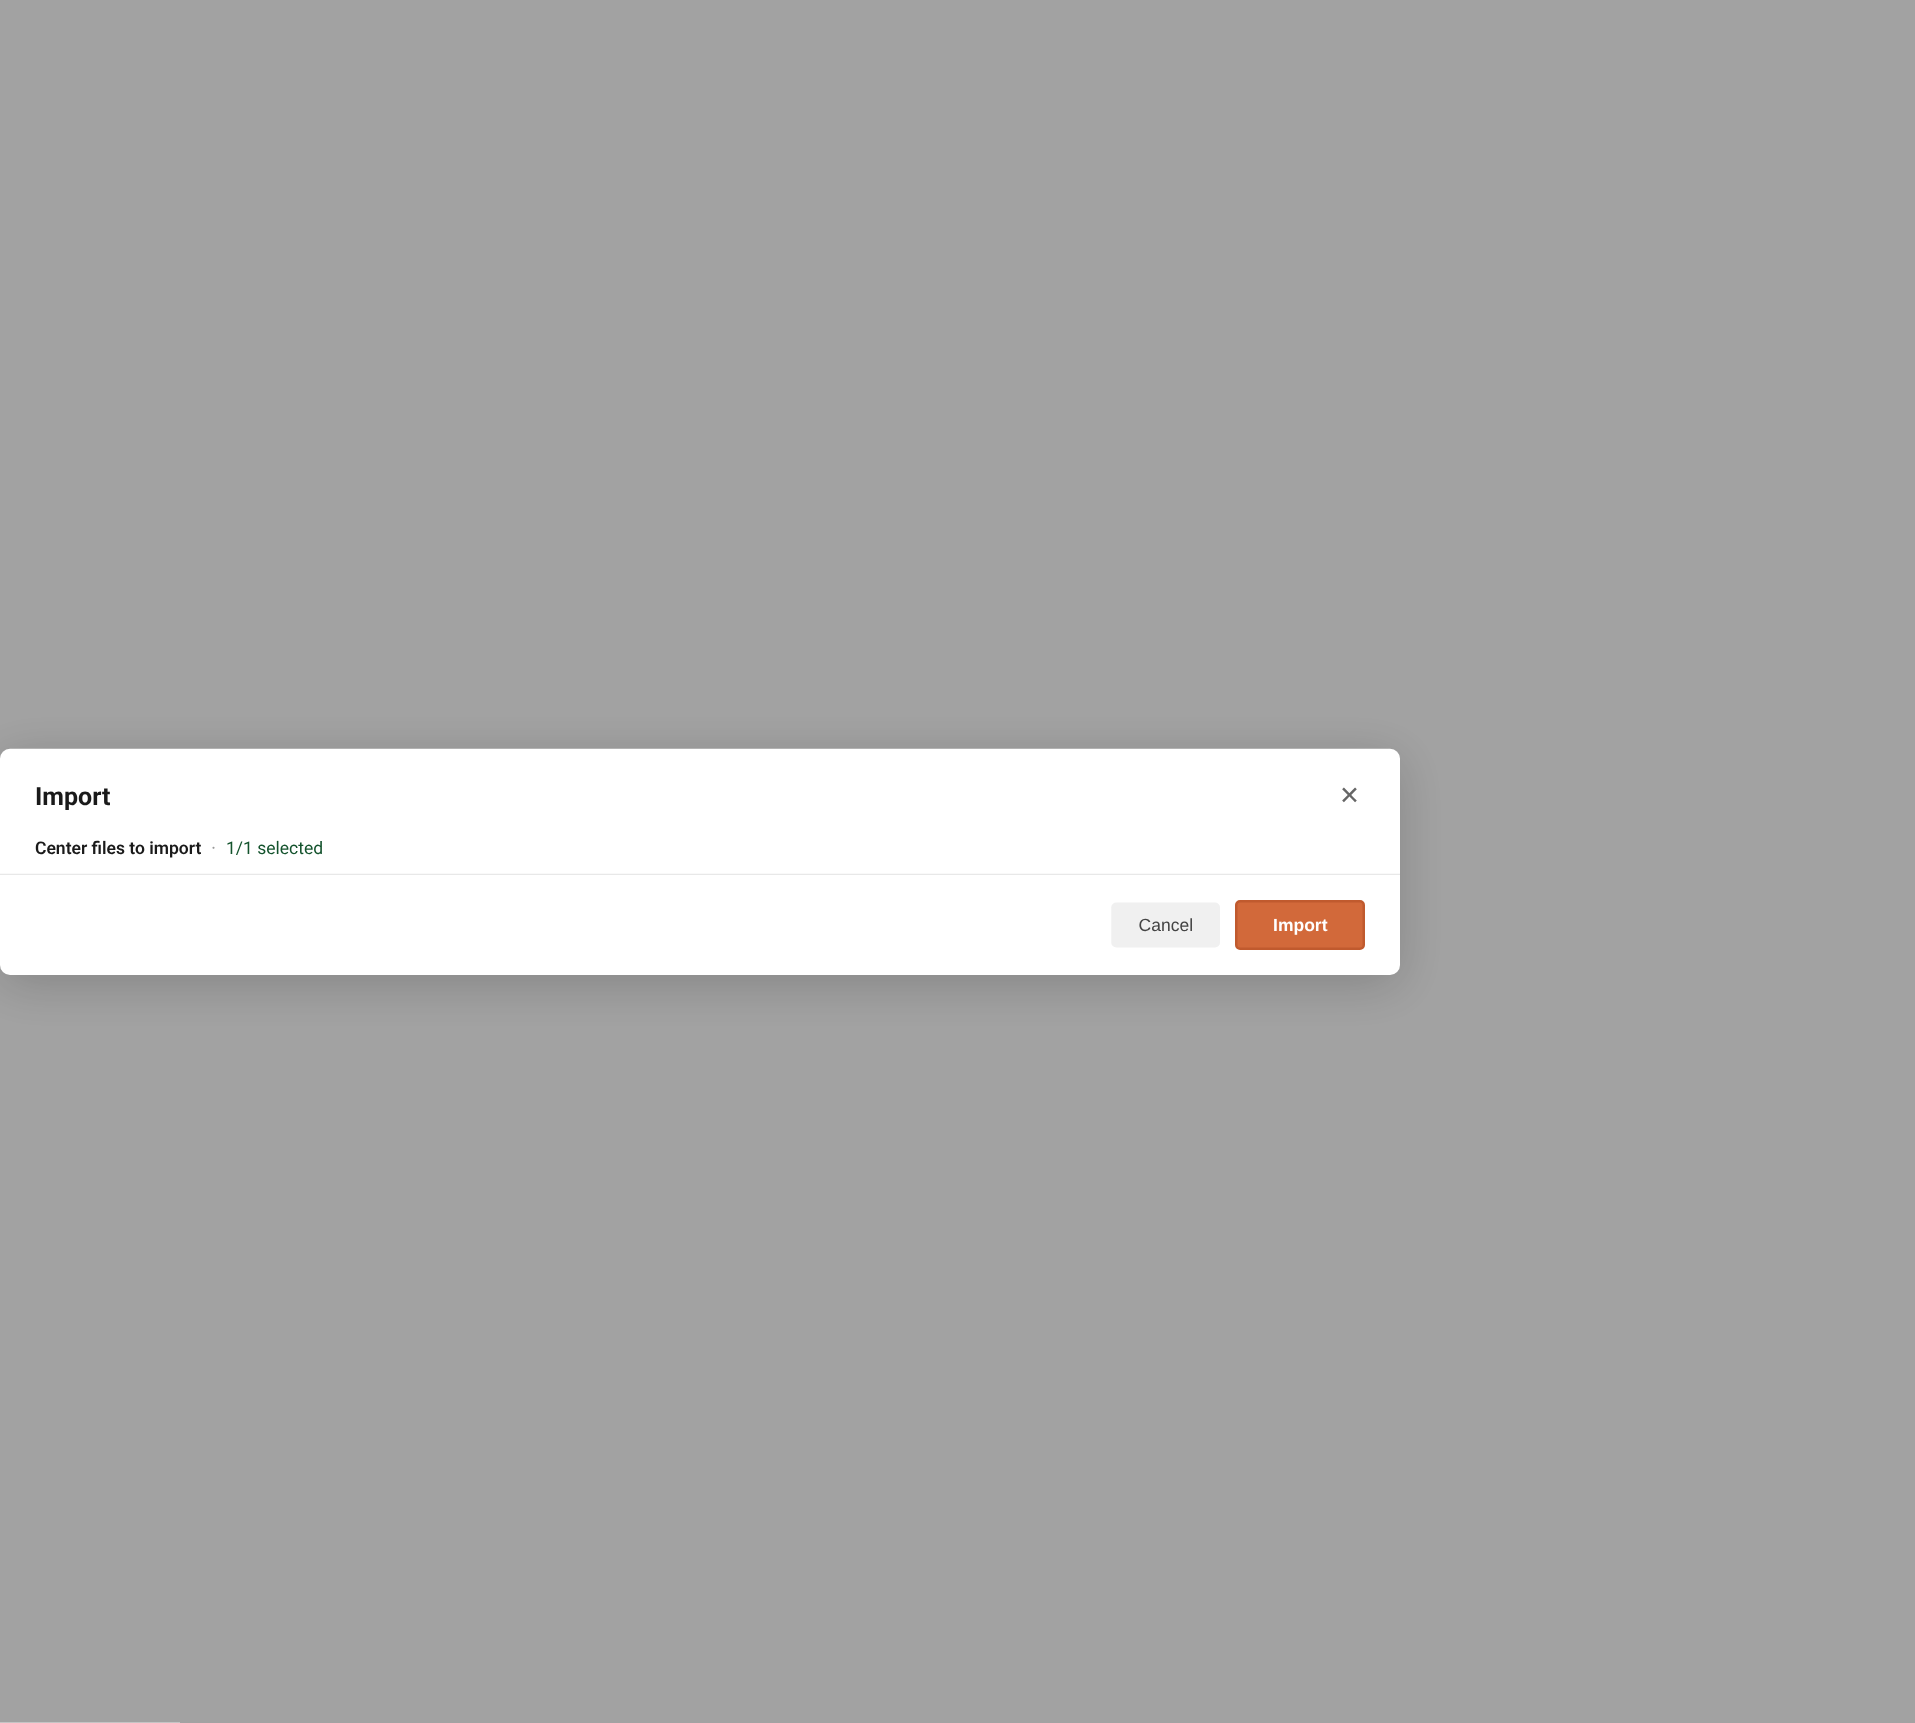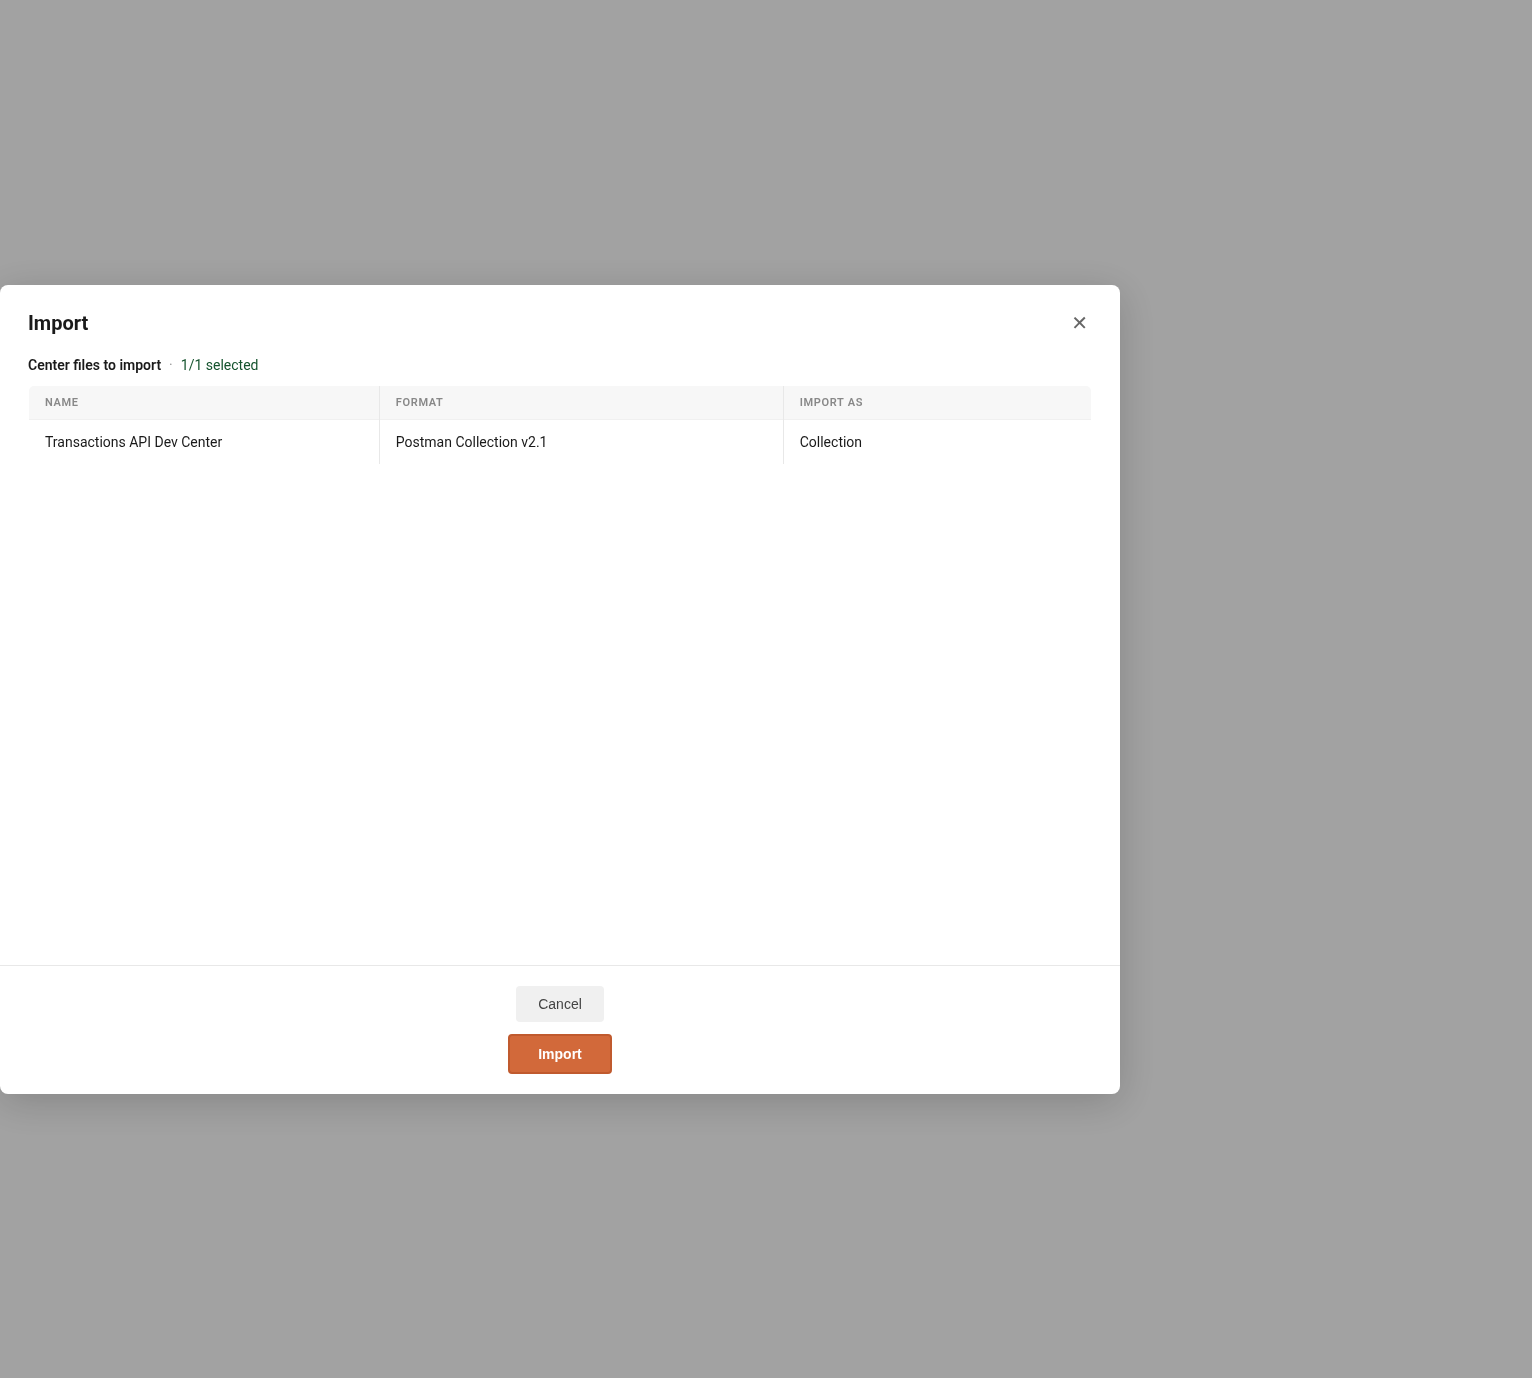--- a/index.html
+++ b/index.html
@@ -148,21 +148,20 @@
     }
 
     .modal-footer {
       display: flex;
       align-items: center;
       justify-content: flex-end;
       padding: 20px 28px;
       border-top: 1px solid #e8e8e8;
       gap: 12px;
       margin-top: auto;
-      flex-direction: column;
     }
 
     .btn-cancel {
       background: #f0f0f0;
       border: none;
       border-radius: 4px;
       padding: 10px 22px;
       font-size: 14px;
       color: #444;
       cursor: pointer;
@@ -197,39 +196,20 @@
         <span>✕</span>
       </button>
     </div>
 
     <div class="modal-subheader">
       <span class="modal-subheader-label">Center files to import</span>
       <span class="modal-subheader-sep">·</span>
       <span class="modal-subheader-count">1/1 selected</span>
     </div>
 
-    <div class="modal-body">
-      <table class="import-table">
-        <thead>
-          <tr>
-            <th class="col-name">NAME</th>
-            <th class="col-format">FORMAT</th>
-            <th class="col-import-as">IMPORT AS</th>
-          </tr>
-        </thead>
-        <tbody>
-          <tr class="table-row">
-            <td class="col-name">Transactions API Dev Center</td>
-            <td class="col-format">Postman Collection v2.1</td>
-            <td class="col-import-as">Collection</td>
-          </tr>
-        </tbody>
-      </table>
-      <div class="spacer"></div>
-    </div>
 
     <div class="modal-footer">
       <button class="btn-cancel">Cancel</button>
       <button class="btn-import">Import</button>
     </div>
 
   </div>
 </div>
 
 </body></html>

